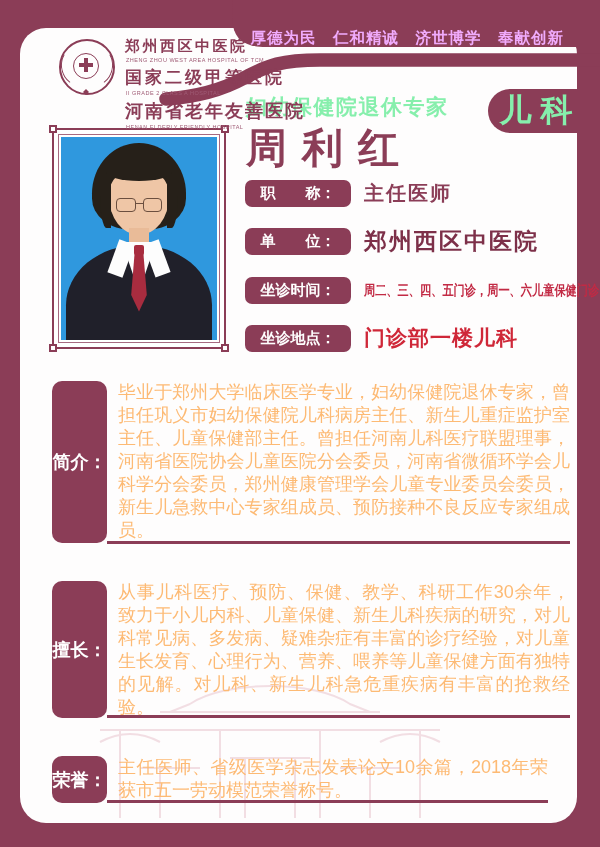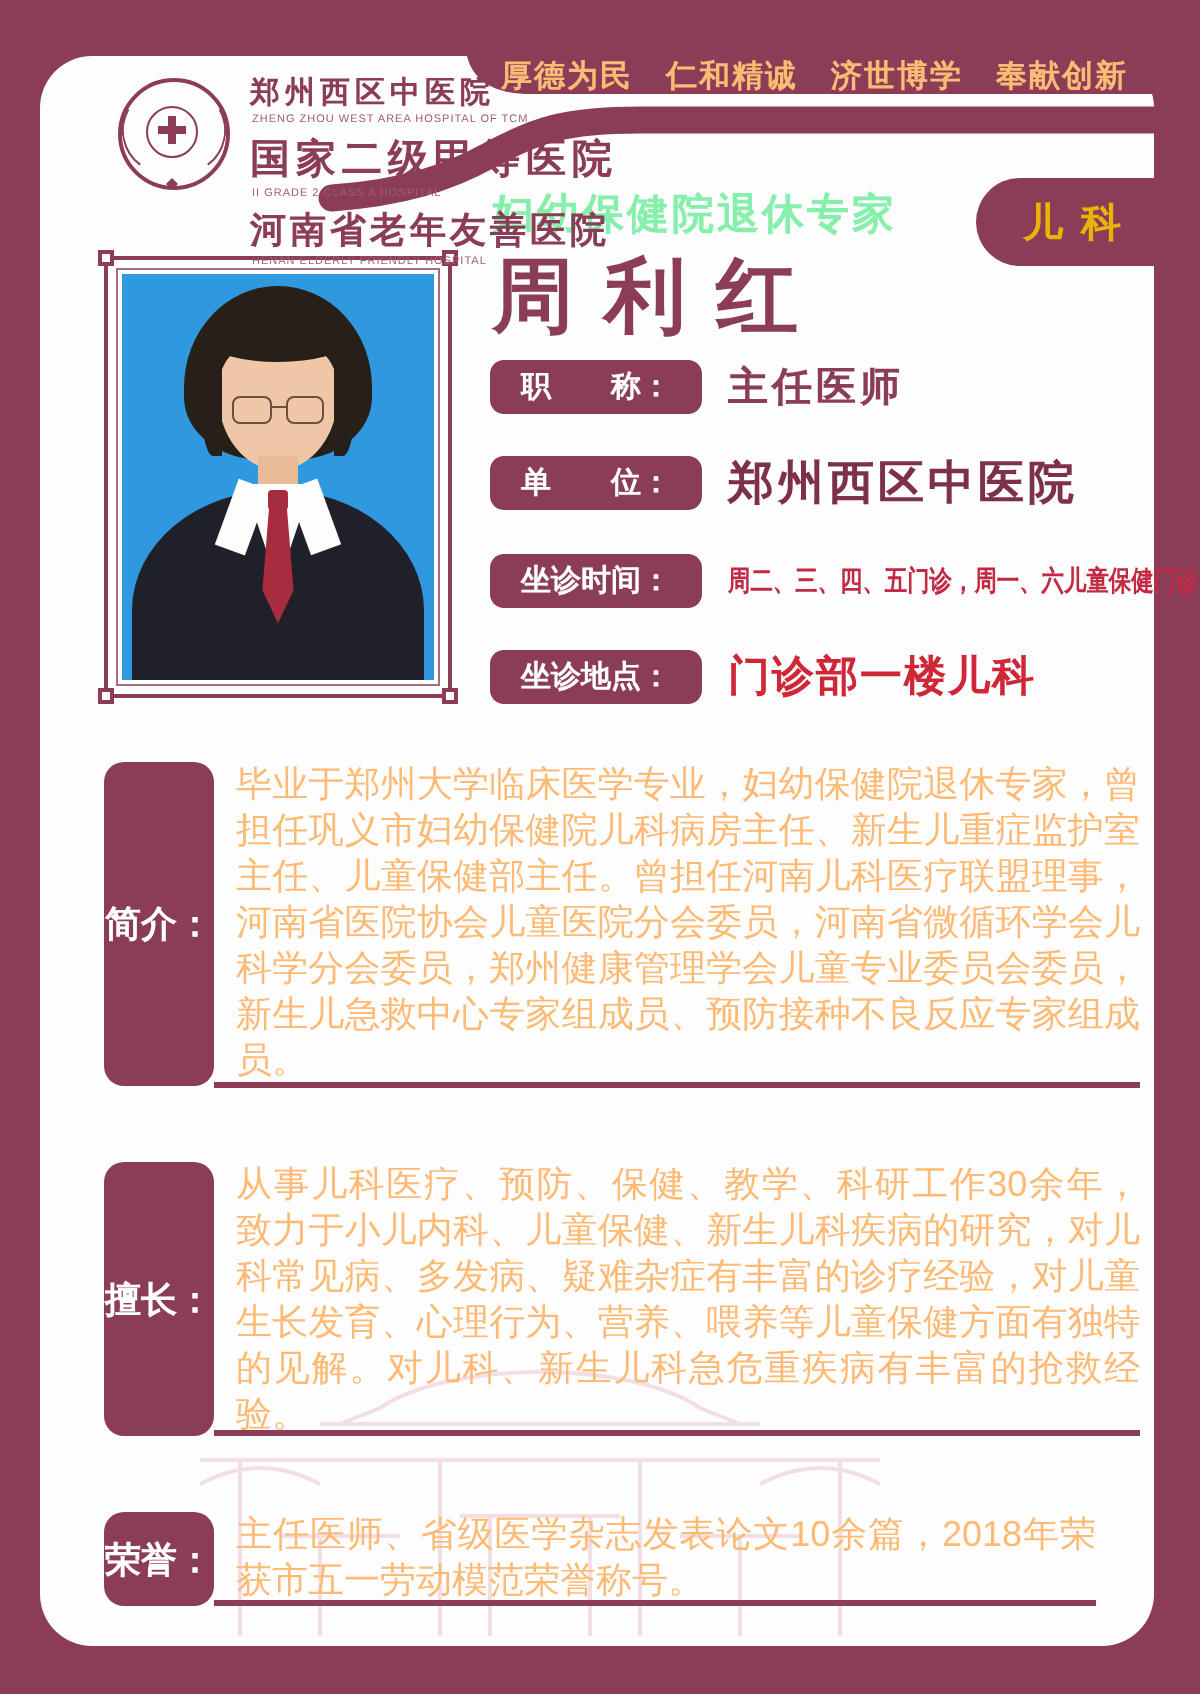--- a/index.html
+++ b/index.html
@@ -1,43 +1,43 @@
 <!DOCTYPE html>
 <html><head>
 <meta charset="utf-8">
 <style>
   html,body{margin:0;padding:0;}
   .page{position:relative;width:600px;height:847px;background:#8b3d57;overflow:hidden;
         font-family:"Liberation Sans",sans-serif;}
   .panel{position:absolute;left:20px;top:28px;width:557px;height:795px;background:#fefdfd;
          border-radius:26px;z-index:1;}
   .top-svg{position:absolute;left:0;top:0;z-index:4;}
-  .slogan{position:absolute;top:28px;right:36px;color:#fdba74;font-size:15.5px;font-weight:bold;
+  .slogan{position:absolute;top:28px;right:36px;color:#f0abfc;font-size:15.5px;font-weight:bold;
           z-index:6;letter-spacing:1px;white-space:nowrap;}
   
   .badge{position:absolute;left:488px;top:89px;width:112px;height:44px;background:#8b3d57;
          border-radius:22px 0 0 22px;z-index:6;display:flex;align-items:center;justify-content:center;
          padding-right:16px;box-sizing:border-box;}
-  .badge span{color:#eab308;font-size:20px;font-weight:bold;letter-spacing:9px;margin-right:-9px;}
+  .badge span{color:#86efac;font-size:32px;font-weight:bold;letter-spacing:9px;margin-right:-9px;}
   
   .hospital{position:absolute;left:58px;top:37px;display:flex;gap:9px;z-index:6;}
   .seal{width:58px;height:62px;position:relative;flex:0 0 auto;}
   .seal .ring{position:absolute;left:1px;top:2px;width:52px;height:52px;border:2px solid #8b3d57;border-radius:50%;}
   .seal .inner-ring{position:absolute;left:15px;top:16px;width:24px;height:24px;border:1.5px solid #8b3d57;border-radius:50%;}
   .seal .bar-h{position:absolute;left:21px;top:26px;width:14px;height:4px;background:#8b3d57;}
   .seal .bar-v{position:absolute;left:26px;top:21px;width:4px;height:14px;background:#8b3d57;}
   .seal .branch{position:absolute;width:34px;height:38px;border:1.5px solid transparent;border-radius:50%;}
   .seal .bl{left:3px;top:9px;border-left-color:#8b3d57;transform:rotate(-12deg);}
   .seal .br{left:19px;top:9px;border-right-color:#8b3d57;transform:rotate(12deg);}
   .seal .foot{position:absolute;left:25px;top:52px;width:6px;height:6px;background:#8b3d57;
         clip-path:polygon(50% 0,100% 50%,50% 100%,0 50%);}
   .h-lines{display:flex;flex-direction:column;color:#8b3d57;}
   .h-cn{font-weight:bold;white-space:nowrap;}
   .h-cn1{font-size:15px;letter-spacing:2.5px;}
-  .h-cn2{font-size:20px;letter-spacing:3px;margin-top:1px;}
+  .h-cn2{font-size:17px;letter-spacing:3px;margin-top:1px;}
   .h-cn3{font-size:18px;letter-spacing:2px;margin-top:1px;}
   .h-en{font-size:5.5px;color:#a05c76;letter-spacing:.5px;margin:1px 0 2px 1px;white-space:nowrap;}
   
   .subtitle{position:absolute;left:246px;top:93px;font-size:21px;font-weight:bold;color:#86efac;
             letter-spacing:1.5px;z-index:3;white-space:nowrap;}
   .name{position:absolute;left:246px;top:121px;font-size:41px;font-weight:bold;color:#8b3d57;
         letter-spacing:15px;z-index:3;white-space:nowrap;text-align:center;}
   .row{position:absolute;left:245px;display:flex;align-items:center;z-index:3;white-space:nowrap;}
   .row1{top:180px;} .row2{top:226px;} .row3{top:277px;} .row4{top:324px;}
   .pill{width:106px;height:27px;background:#8b3d57;border-radius:7px;color:#fff;font-size:15px;

